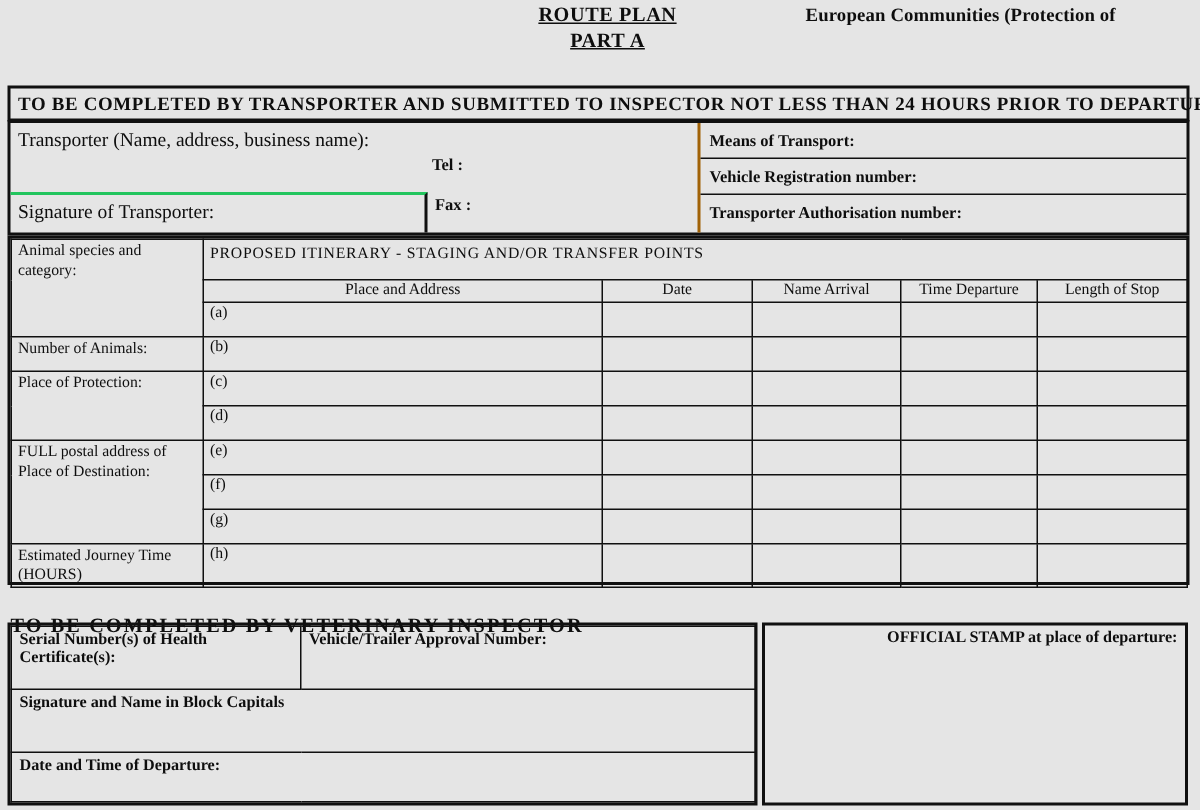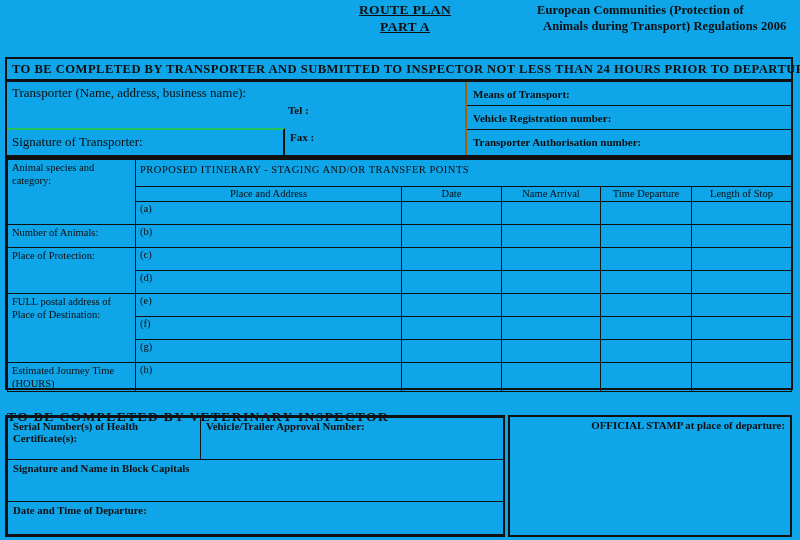--- a/index.html
+++ b/index.html
@@ -1,18 +1,18 @@
 <!DOCTYPE html>
 <html><head>
 <meta charset="utf-8">
 <style>
   * { box-sizing: border-box; margin: 0; padding: 0; }
   html, body { background: #ffffff; }
   body { width: 800px; height: 540px; font-family: "Liberation Serif", serif; color: #0e0e0e; }
-  .page { position: relative; width: 800px; height: 540px; background: #0ea5e9; overflow: hidden; }
+  .page { position: relative; width: 800px; height: 540px; background: #e5e5e5; overflow: hidden; }
 
   
   .title-block { position: absolute; left: 330px; top: 2px; width: 150px; text-align: center;
                  font-weight: bold; font-size: 13.5px; line-height: 1.25; }
   .title-line { text-decoration: underline; letter-spacing: 0.4px; }
   .reg-block { position: absolute; left: 537px; top: 2px; width: 262px;
                font-weight: bold; font-size: 12.5px; line-height: 1.3; letter-spacing: 0.1px; }
   .reg-line2 { padding-left: 6px; }
 
   
@@ -55,21 +55,20 @@
 <body>
 
 <div class="page">
 
   <div class="title-block">
     <div class="title-line">ROUTE PLAN</div>
     <div class="title-line">PART A</div>
   </div>
   <div class="reg-block">
     <div class="reg-line1">European Communities (Protection of</div>
-    <div class="reg-line2">Animals during Transport) Regulations 2006</div>
   </div>
 
   <div class="banner">
     <span>TO BE COMPLETED BY TRANSPORTER AND SUBMITTED TO INSPECTOR NOT LESS THAN 24 HOURS PRIOR TO DEPARTURE</span>
   </div>
 
   <div class="top-info">
     <div class="lbl transporter-label">Transporter (Name, address, business name):</div>
     <div class="lbl-bold tel-label">Tel :</div>
     <div class="lbl-bold fax-label">Fax :</div>

